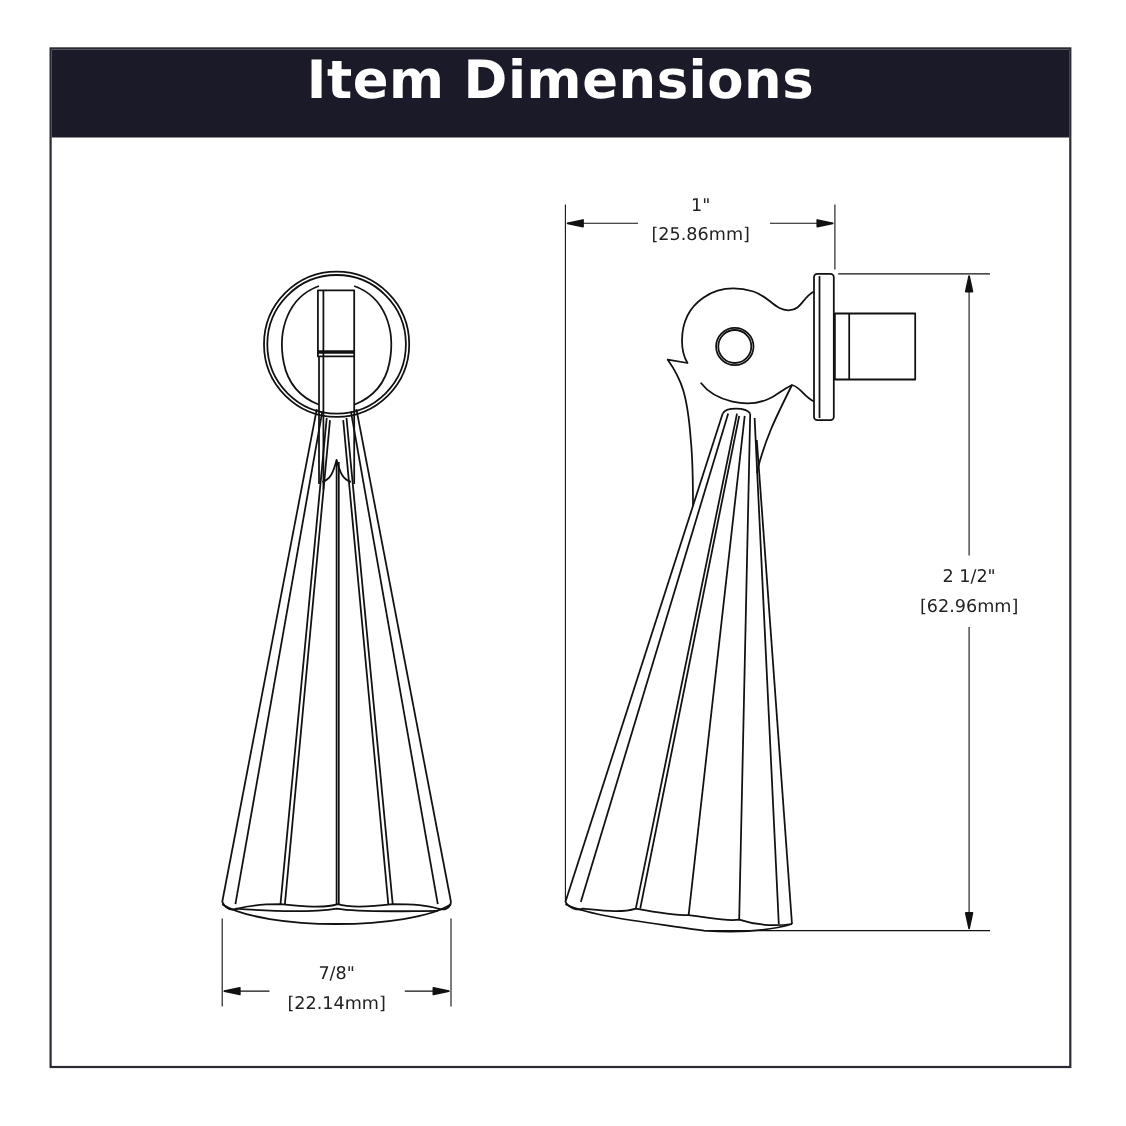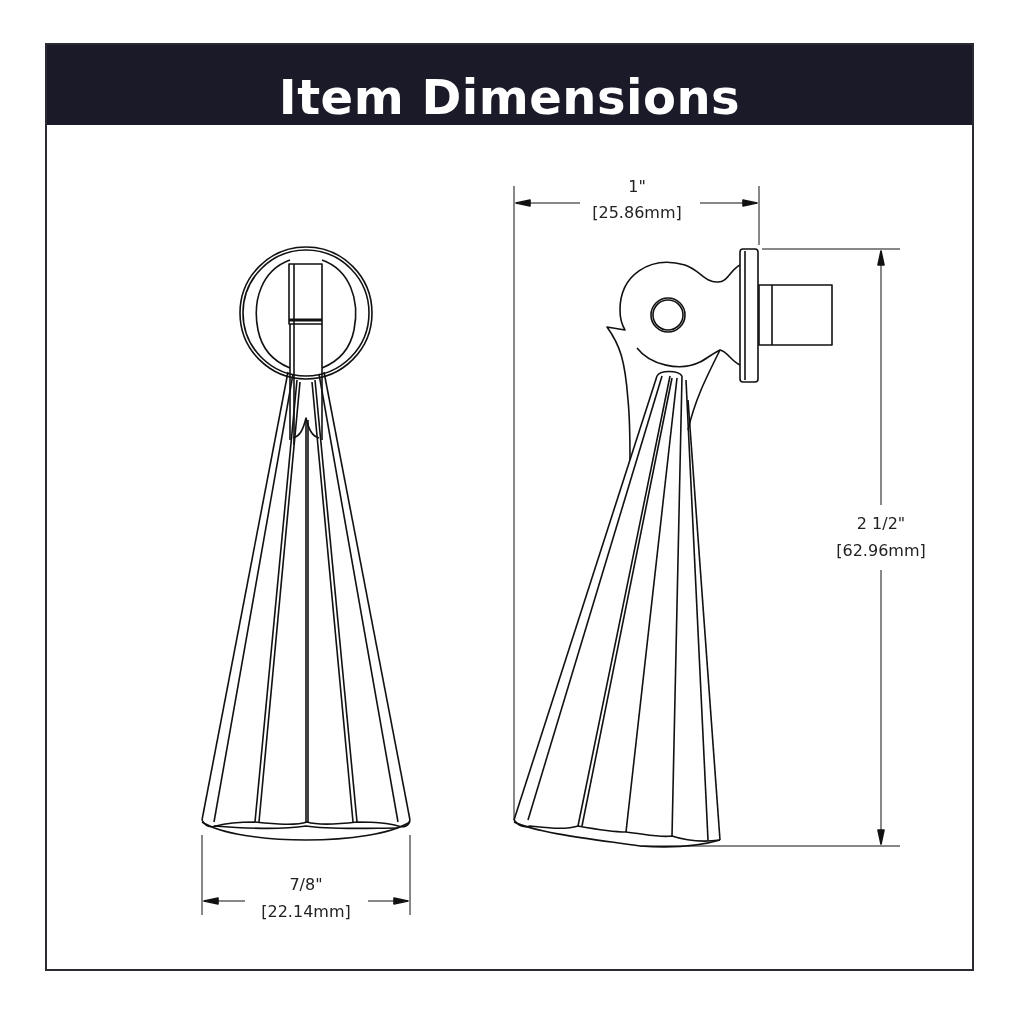--- a/index.html
+++ b/index.html
@@ -1,18 +1,18 @@
 <!DOCTYPE html>
 <html><head>
 <meta charset="utf-8">
 <style>
   html, body { margin: 0; padding: 0; background: #ffffff; }
   body { width: 1024px; height: 1024px; position: relative; overflow: hidden; font-family: "DejaVu Sans", sans-serif; }
   .frame { position: absolute; left: 45px; top: 43px; width: 929px; height: 928px; border: 2px solid #2a2a33; box-sizing: border-box; background: #fff; }
-  .header { position: absolute; left: 0; top: 0; width: 100%; height: 80px; background: #1b1a28; display: flex; align-items: flex-end; justify-content: center; }
+  .header { position: absolute; left: 0; top: 0; width: 100%; height: 80px; background: #1b1a28; display: flex; align-items: flex-start; justify-content: center; }
   .header h1 { margin: 0; color: #ffffff; font-family: "DejaVu Sans", sans-serif; font-weight: bold; font-size: 48px; letter-spacing: 0.5px; }
   svg.drawing { position: absolute; left: 0; top: 0; width: 1024px; height: 1024px; }
   .dim-text { font-family: "DejaVu Sans", sans-serif; font-size: 16px; fill: #222; }
 </style>
 </head>
 <body>
 
 <div class="frame">
   <div class="header">
     <h1>Item Dimensions</h1>

